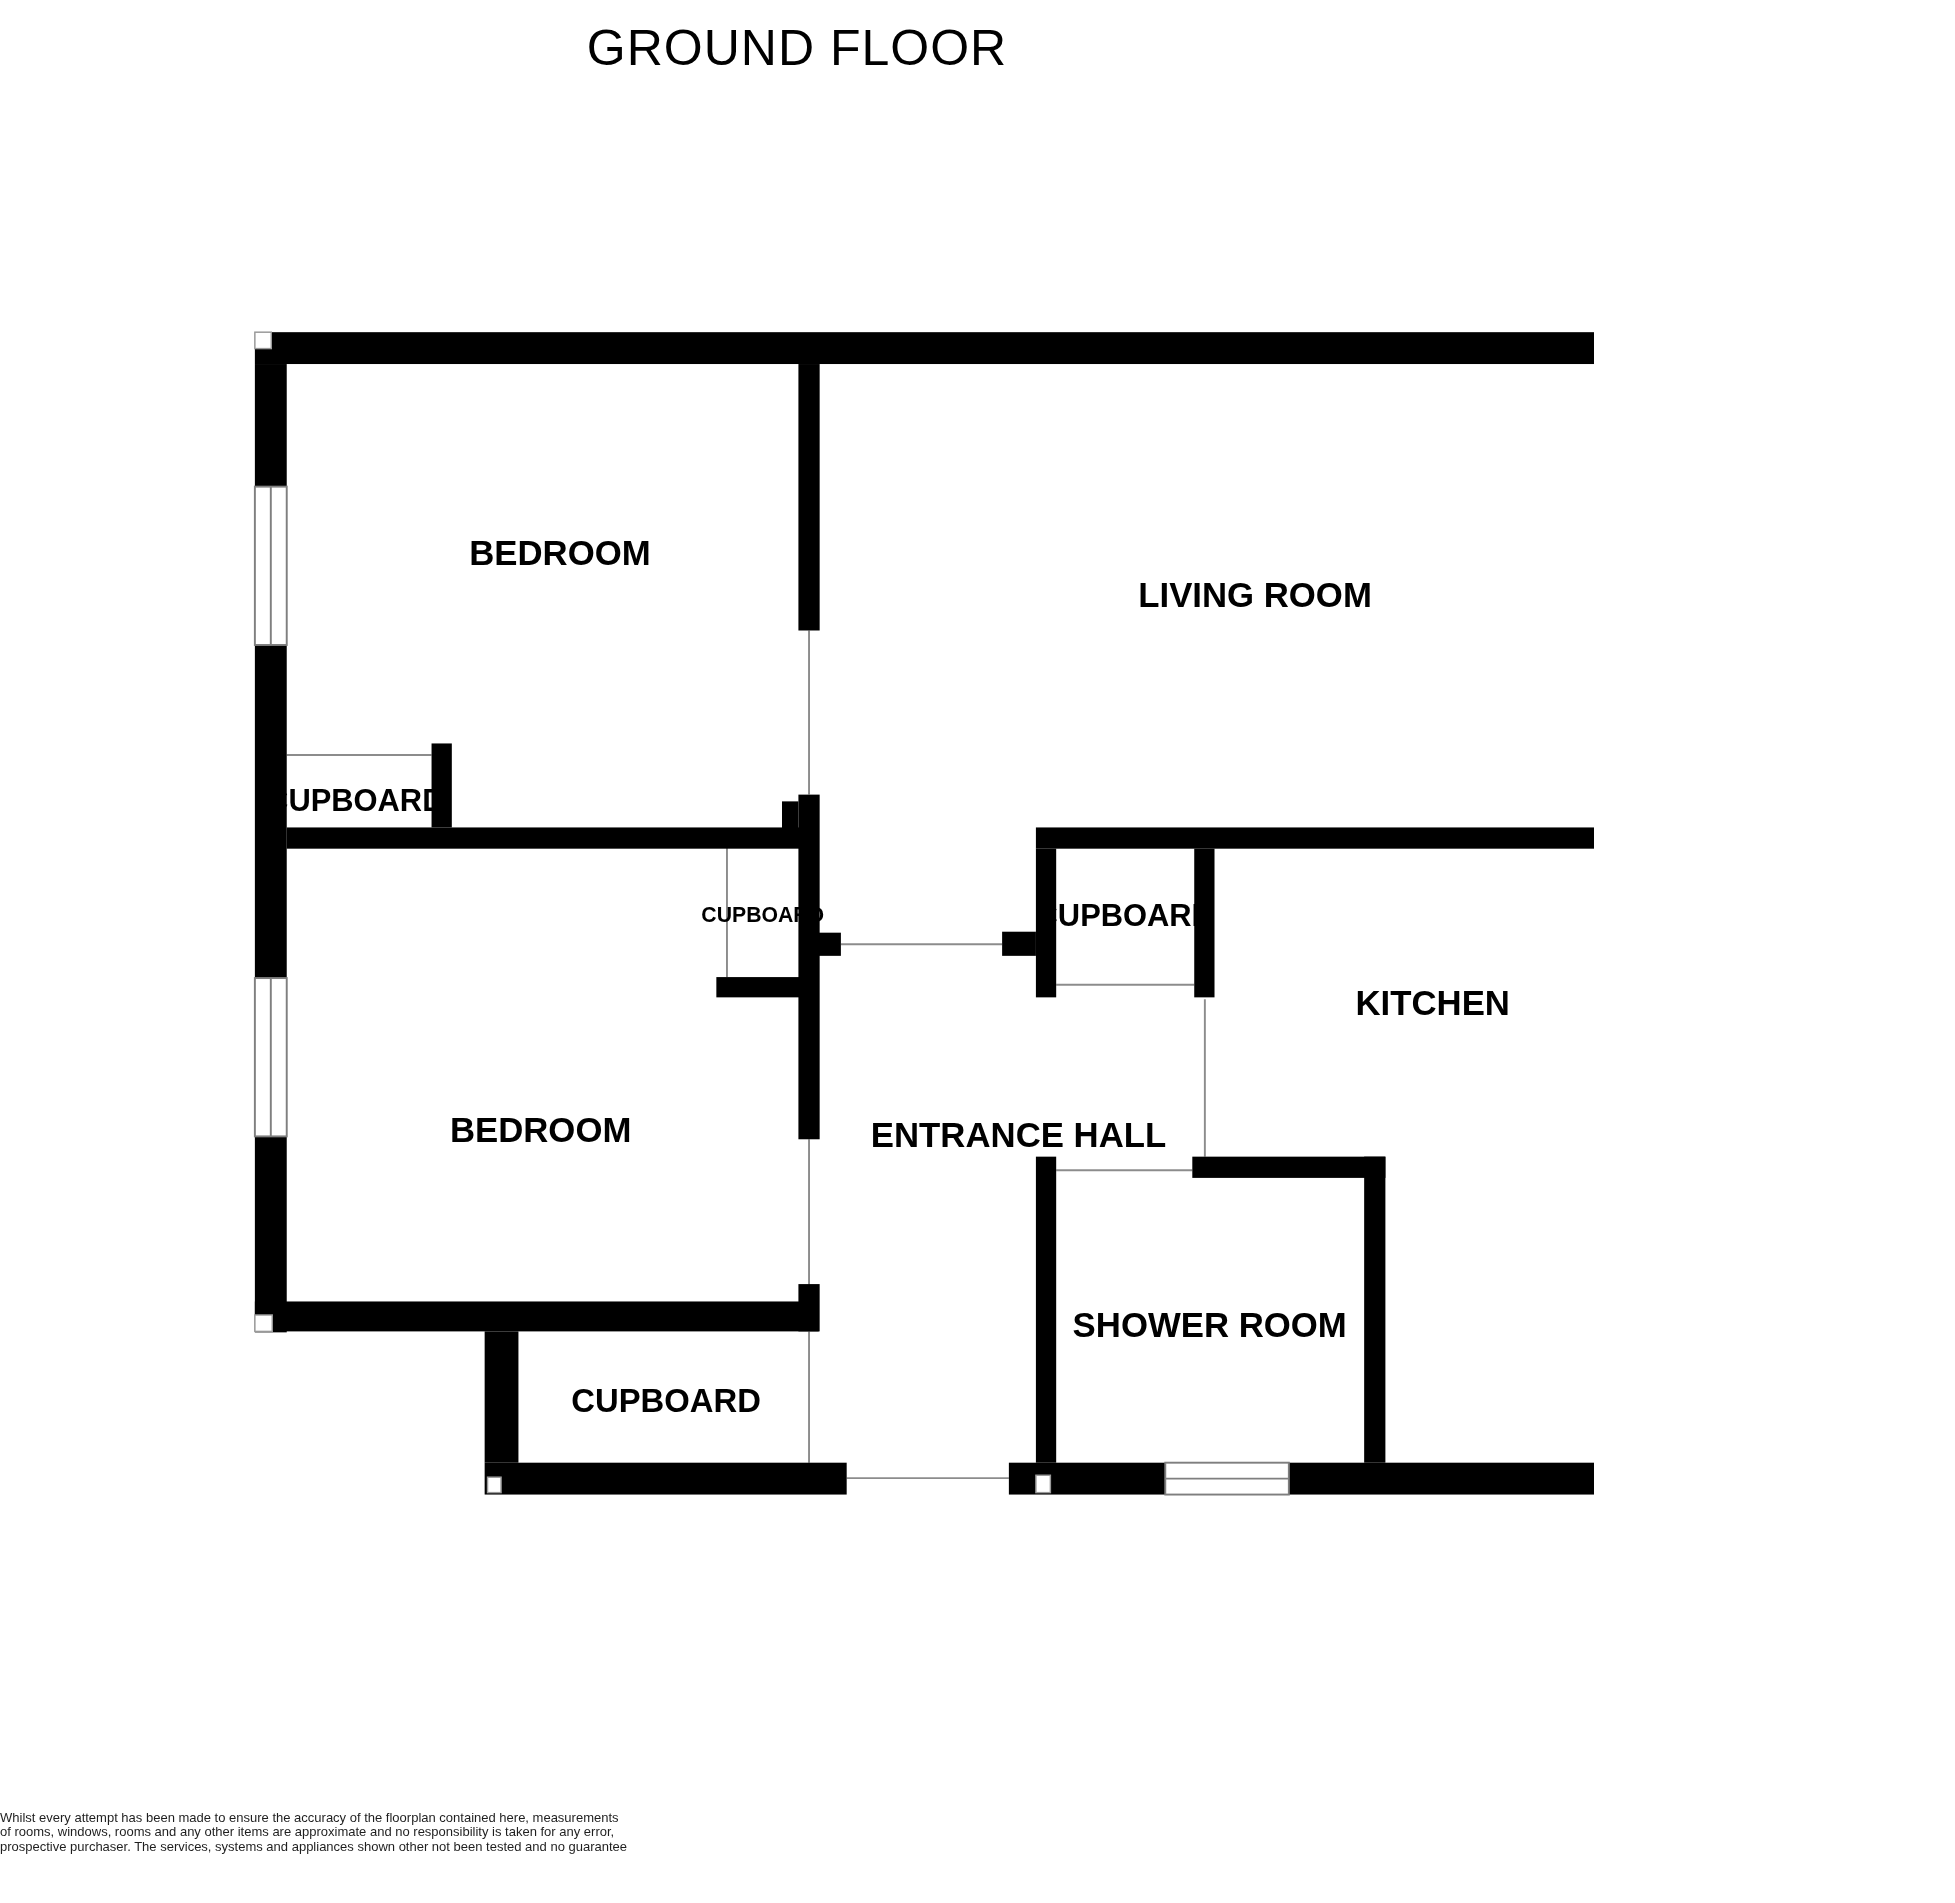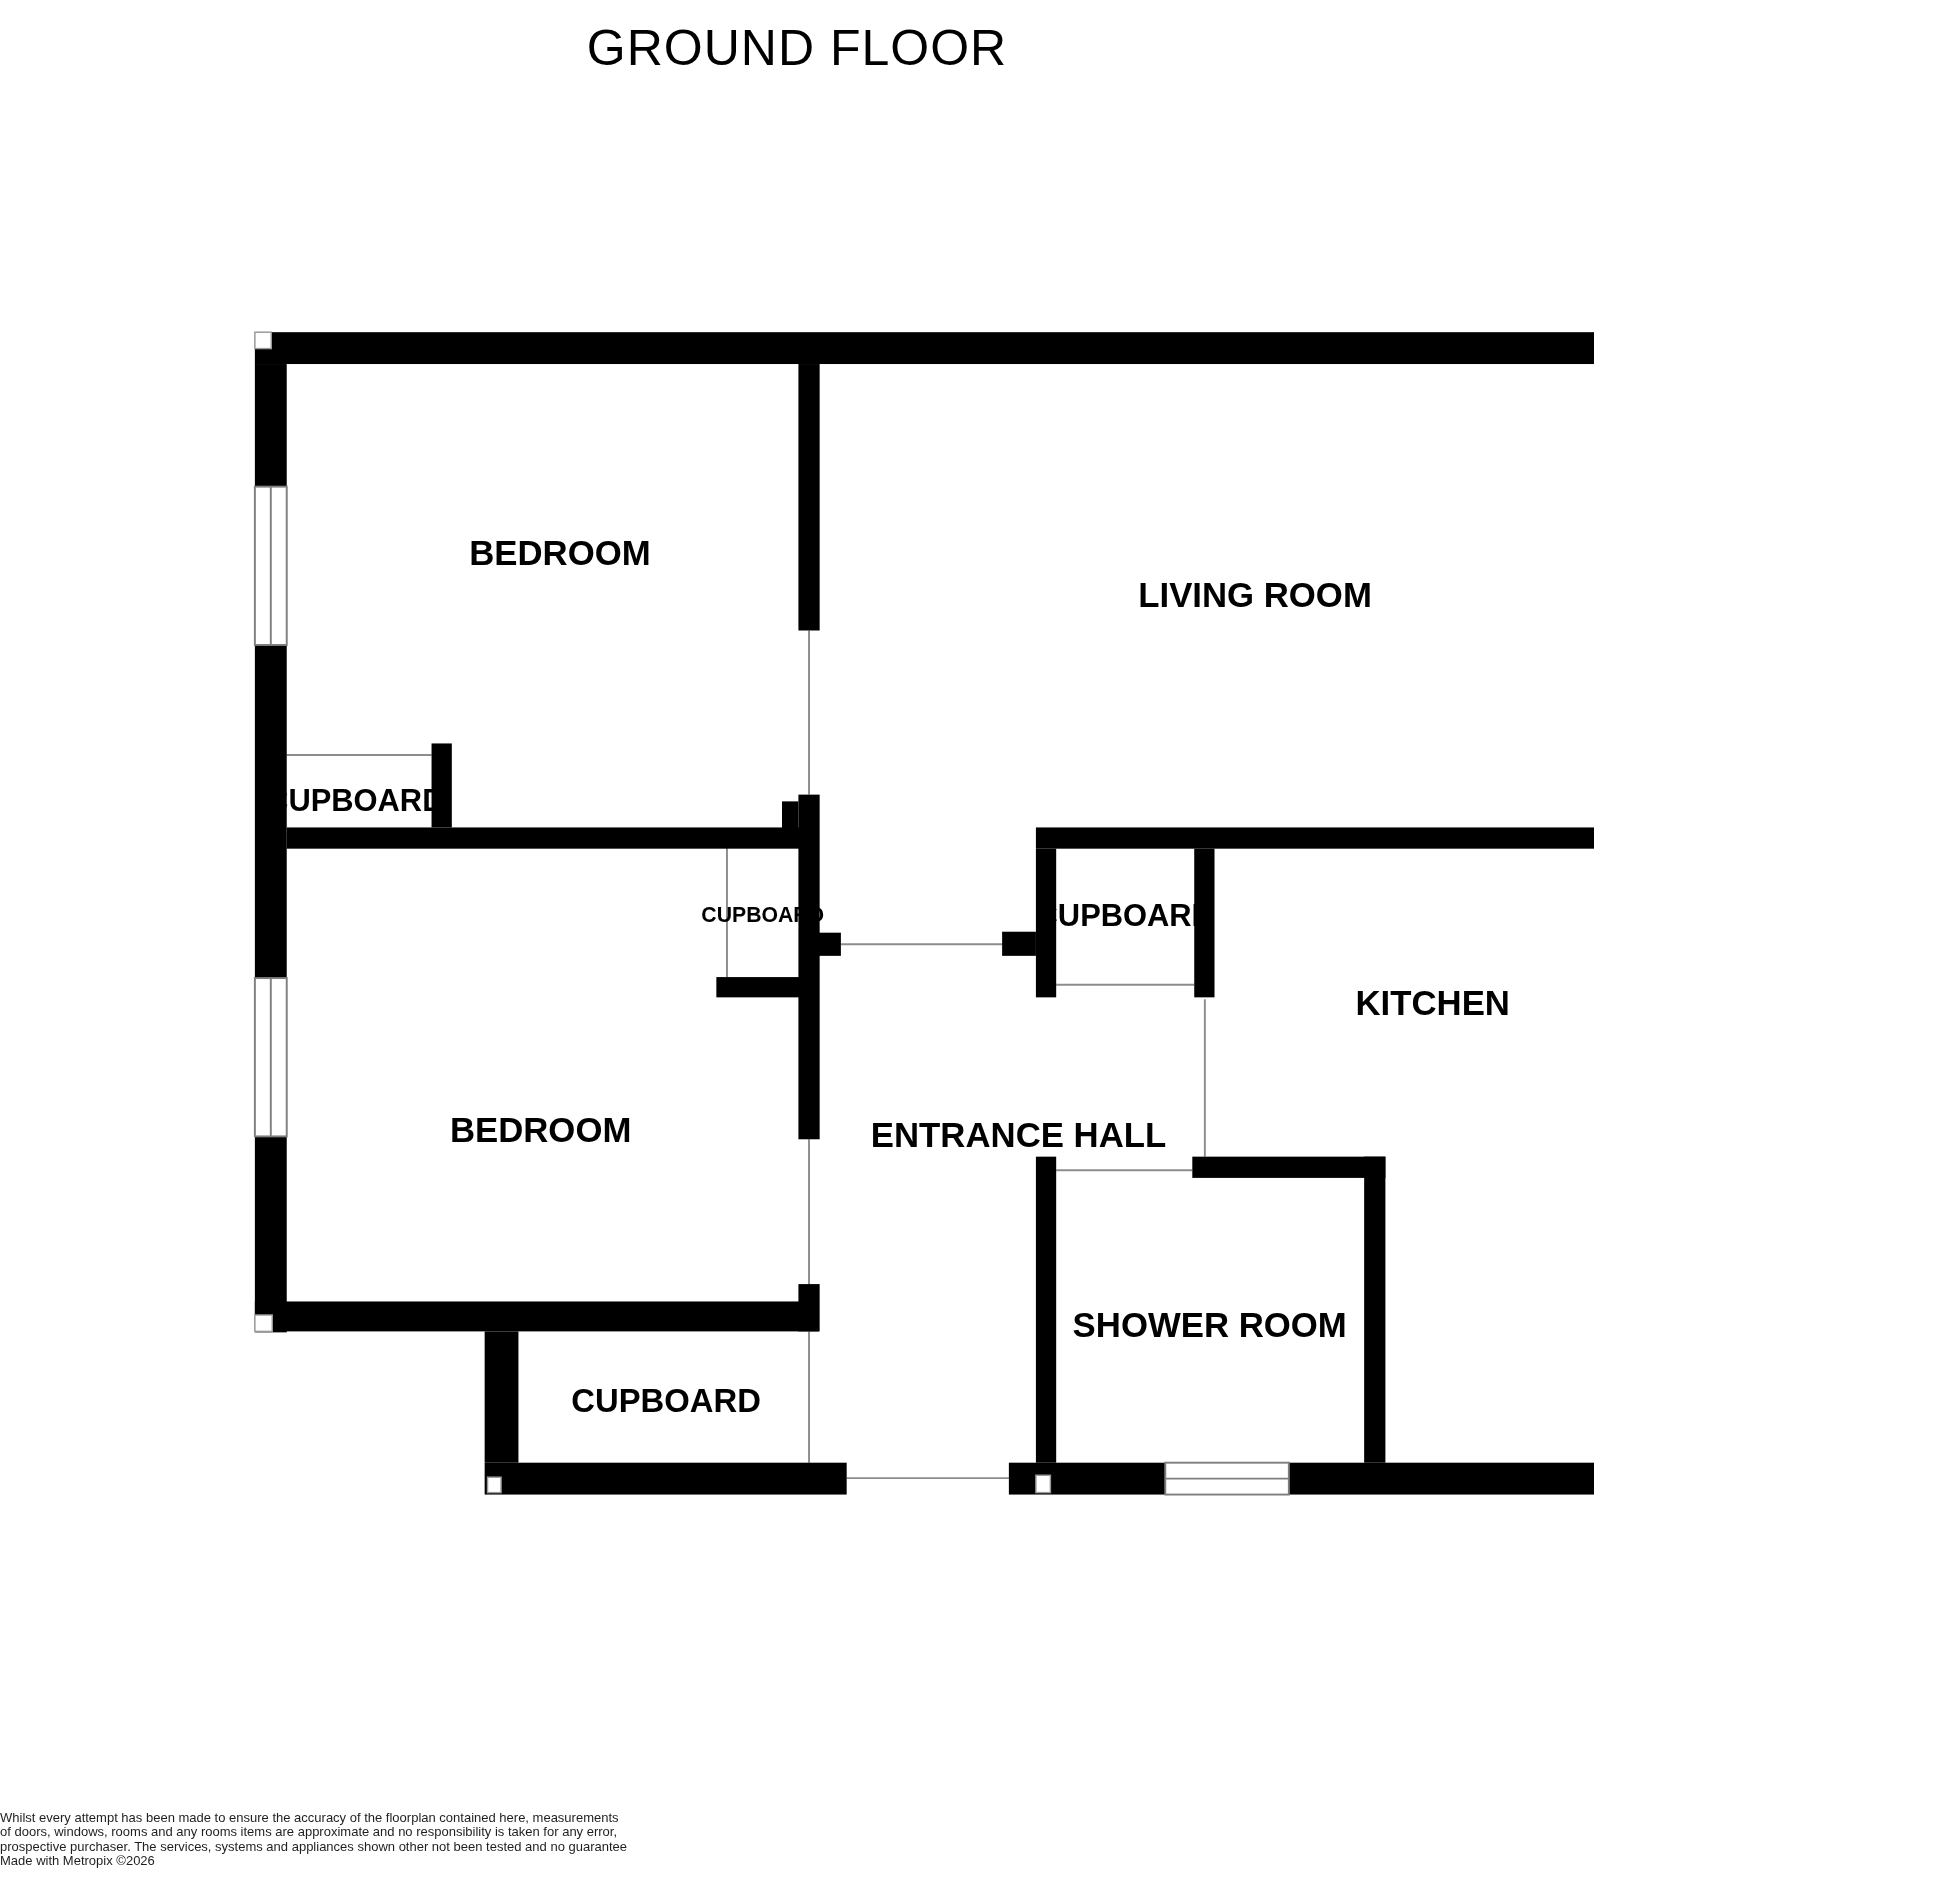--- a/index.html
+++ b/index.html
@@ -81,19 +81,18 @@
       <line x1="1207" y1="1531.5" x2="1335" y2="1531.5" stroke="#7f7f7f" stroke-width="2"></line>
       <rect x="264" y="344" width="17" height="17" fill="#ffffff" stroke="#999999" stroke-width="1.5"></rect>
       <rect x="1745" y="344" width="17" height="16" fill="#ffffff" stroke="#999999" stroke-width="1.5"></rect>
       <rect x="264" y="1362" width="18" height="17" fill="#ffffff" stroke="#999999" stroke-width="1.5"></rect>
       <rect x="505" y="1530" width="14" height="16" fill="#ffffff" stroke="#999999" stroke-width="1.5"></rect>
       <rect x="1073" y="1528" width="15" height="18" fill="#ffffff" stroke="#999999" stroke-width="1.5"></rect>
     </svg>
 
   <div class="disclaimer">
     <div>Whilst every attempt has been made to ensure the accuracy of the floorplan contained here, measurements</div>
-    <div>of doors, windows, rooms and any rooms items are approximate and no responsibility is taken for any error,</div>
+    <div>of rooms, windows, rooms and any other items are approximate and no responsibility is taken for any error,</div>
     <div>prospective purchaser. The services, systems and appliances shown other not been tested and no guarantee</div>
-    <div>Made with Metropix ©2026</div>
   </div>
 
 </div>
 
 
 </body></html>

